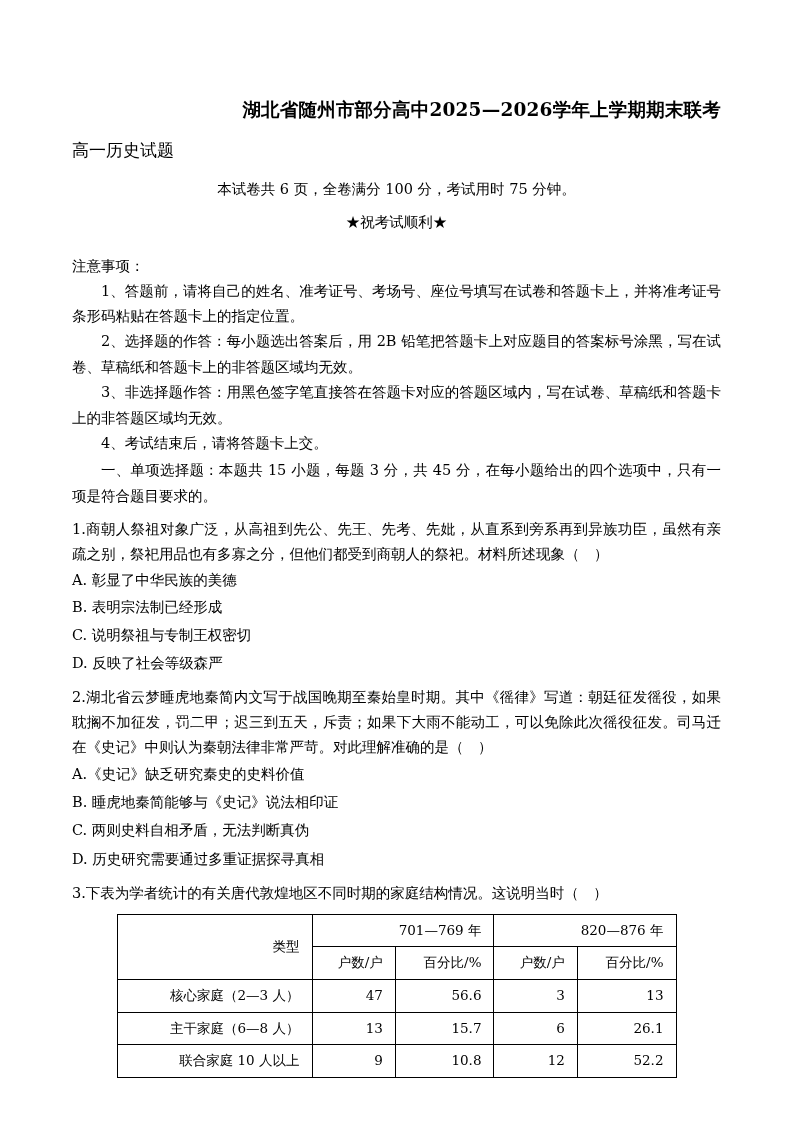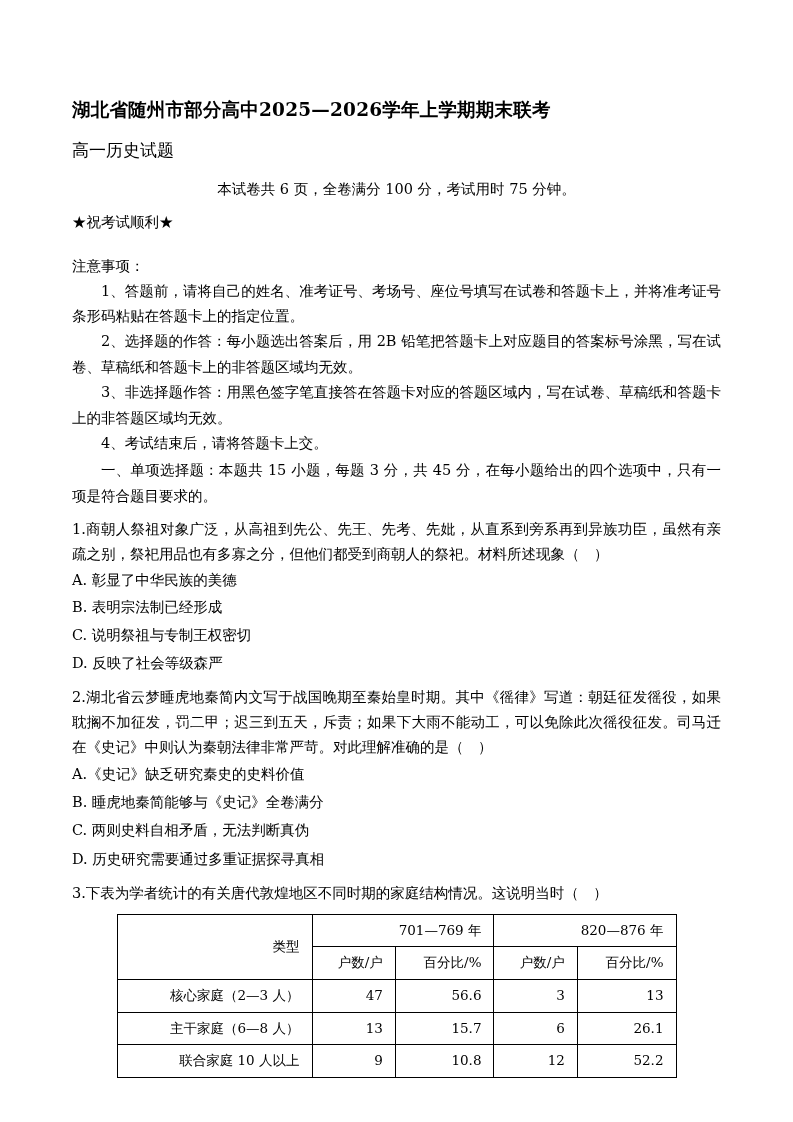--- a/index.html
+++ b/index.html
@@ -19,40 +19,41 @@
     padding: 0 72px;
     background: #ffffff;
     overflow: hidden;
   }
   .spacer-top { height: 96px; }
 
   .doc-title {
     font-family: "DejaVu Serif", "Liberation Serif", serif;
     font-weight: bold;
     font-size: 18.5px;
-    text-align: left;
+    text-align: right;
     letter-spacing: 0.2px;
     line-height: 1.5;
   }
   .doc-subtitle {
     font-family: "DejaVu Serif", "Liberation Serif", serif;
     font-size: 17px;
     margin-top: 14px;
     line-height: 1.5;
   }
   .doc-meta {
     font-family: "DejaVu Serif", "Liberation Serif", serif;
     font-size: 14.5px;
     text-align: center;
     margin-top: 16px;
     line-height: 1.5;
   }
   .doc-wish {
     font-family: "DejaVu Serif", "Liberation Serif", serif;
     font-size: 14.5px;
+    text-align: center;
     margin-top: 12px;
   }
 
   .notice-head {
     font-family: "DejaVu Serif", "Liberation Serif", serif;
     font-size: 14.5px;
     margin-top: 22px;
     line-height: 1.7;
   }
   .notice-item {
@@ -136,21 +137,21 @@
   </div>
   <div class="opts-row">
     <div class="opt">C. 说明祭祖与专制王权密切</div>
     <div class="opt">D. 反映了社会等级森严</div>
   </div>
 
   <div class="q">
     <span>2.</span><span>湖北省云梦睡虎地秦简内文写于战国晚期至秦始皇时期。其中《徭律》写道：朝廷征发徭役，如果耽搁不加征发，罚二甲；迟三到五天，斥责；如果下大雨不能动工，可以免除此次徭役征发。司马迁在《史记》中则认为秦朝法律非常严苛。对此理解准确的是（　）</span>
   </div>
   <div class="opt-block">A.《史记》缺乏研究秦史的史料价值</div>
-  <div class="opt-block">B. 睡虎地秦简能够与《史记》全卷满分</div>
+  <div class="opt-block">B. 睡虎地秦简能够与《史记》说法相印证</div>
   <div class="opt-block">C. 两则史料自相矛盾，无法判断真伪</div>
   <div class="opt-block">D. 历史研究需要通过多重证据探寻真相</div>
 
   <div class="q">
     <span>3.</span><span>下表为学者统计的有关唐代敦煌地区不同时期的家庭结构情况。这说明当时（　）</span>
   </div>
 
   <table class="struct">
     <tbody>
       <tr>

